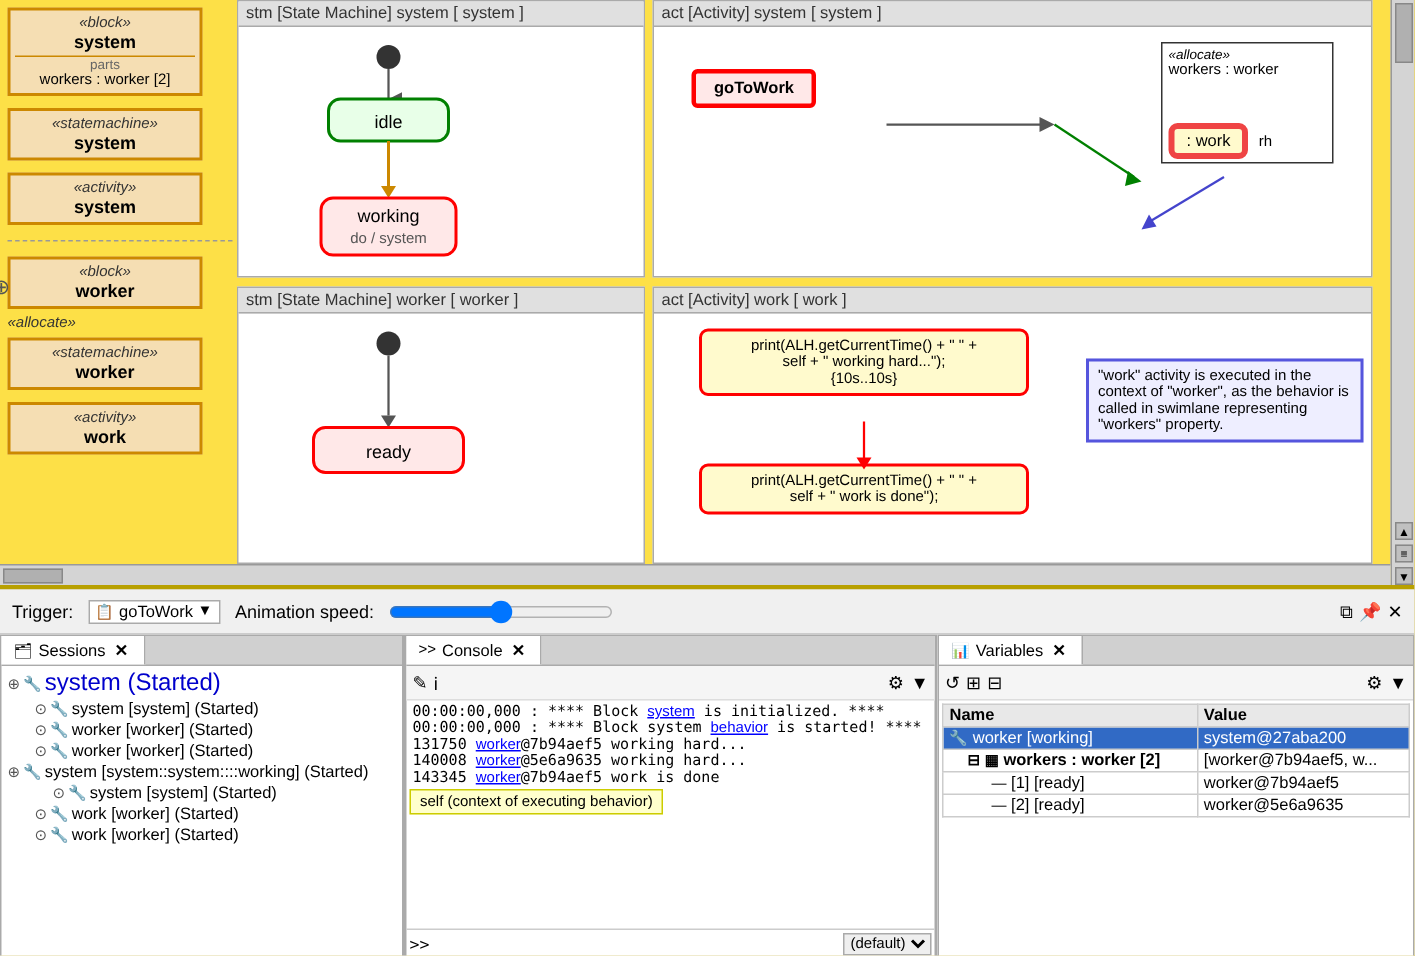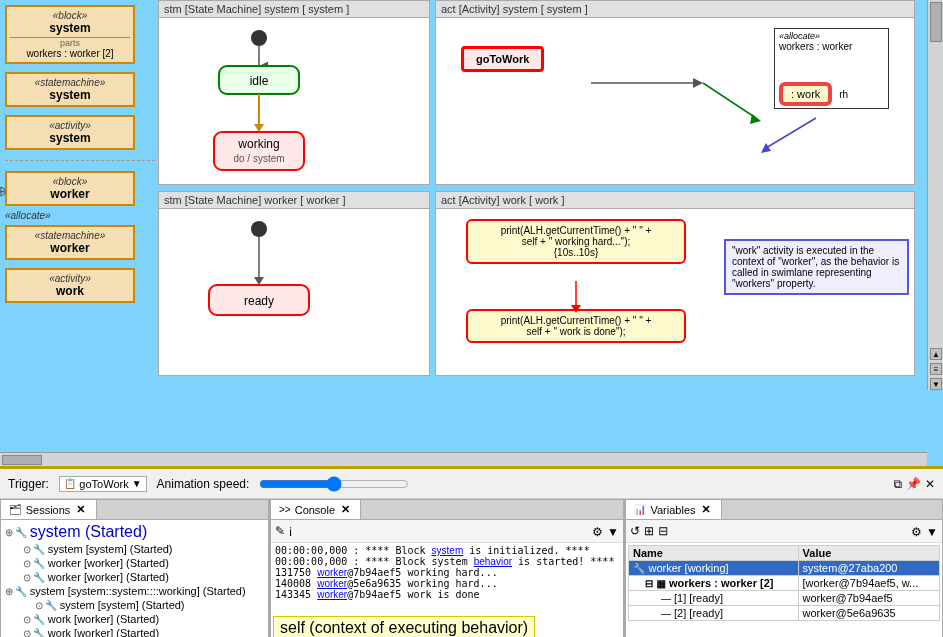--- a/index.html
+++ b/index.html
@@ -1,22 +1,22 @@
 <!DOCTYPE html>
 <html><head>
   <meta charset="utf-8">
   <style>
     * { box-sizing: border-box; margin: 0; padding: 0; font-family: Arial, sans-serif; }
     body { width: 943px; height: 637px; overflow: hidden; background: #c0c0c0; }
 
     
     #diagram-area {
       width: 943px;
-      height: 466px;
-      background: #7dd3fc;
+      height: 390px;
+      background: #fde047;
       position: relative;
       overflow: hidden;
     }
 
     
     #bottom-panel {
       width: 943px;
       height: 247px;
       background: #e8e8e8;
       border-top: 3px solid #b8a000;
@@ -439,21 +439,21 @@
           131750 <span class="console-link">worker</span>@7b94aef5 working hard...
         </div>
         <div class="console-line">
           140008 <span class="console-link">worker</span>@5e6a9635 working hard...
         </div>
         <div class="console-line">
           143345 <span class="console-link">worker</span>@7b94aef5 work is done
         </div>
 
         <div style="position:relative;">
-          <div style="background:#ffffcc;border:1px solid #cccc00;padding:2px 6px;font-size:16px;display:inline-block;margin-top:16px;">self (context of executing behavior)</div>
+          <div style="background:#ffffcc;border:1px solid #cccc00;padding:2px 6px;font-size:10px;display:inline-block;margin-top:2px;">self (context of executing behavior)</div>
         </div>
       </div>
       <div class="console-input">
         <span class="console-prompt">&gt;&gt;</span>
         <input type="text" style="flex: 1 1 0%; font-size: 11px; border: none; outline: none; font-family: monospace;">
         <select style="font-size:10px;border:1px solid #aaa;">
           <option>(default)</option>
         </select>
       </div>
     </div>

